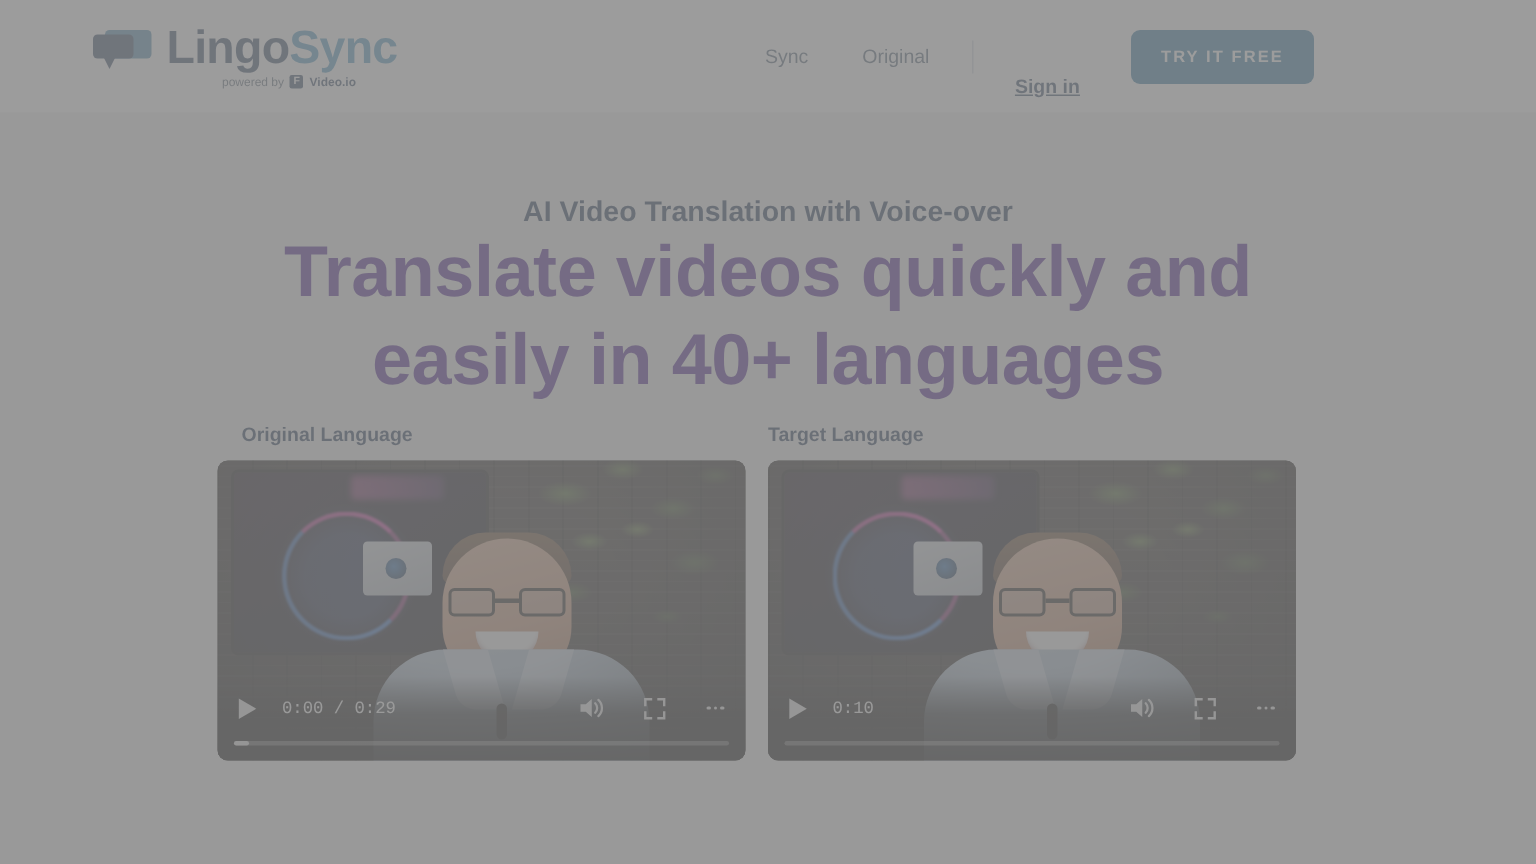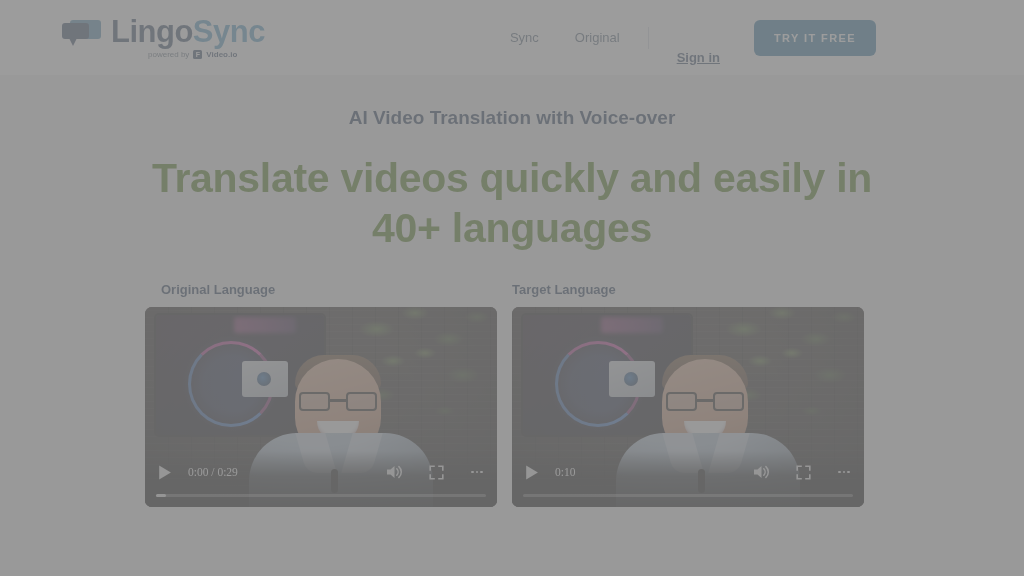--- a/index.html
+++ b/index.html
@@ -76,28 +76,28 @@
     font-size: 11px; font-weight: bold;
     letter-spacing: 1.4px;
     border: none; border-radius: 6px;
     padding: 12px 20px;
     cursor: pointer; white-space: nowrap;
   }
 
   
   .hero { position: absolute; left: 0; top: 75px; width: 1024px; height: 501px; background: #ffffff; }
   .eyebrow {
-    position: absolute; left: 0; top: 32px; width: 1024px;
+    position: absolute; left: 0; top: 56px; width: 1024px;
     text-align: center;
     font-size: 19px; font-weight: bold; color: #1d3557;
   }
   .headline {
     position: absolute; left: 132px; top: 78px; width: 760px;
     text-align: center;
-    font-size: 41px; font-weight: bold; color: #4d7c0f;
+    font-size: 48px; font-weight: bold; color: #4c1d95;
     line-height: 1.22; letter-spacing: -0.3px;
   }
 
   
   .panels { position: absolute; left: 145px; top: 207px; width: 736px; }
   .panel-labels { position: relative; height: 22px; }
   .panel-label {
     position: absolute; top: 0;
     font-size: 13px; font-weight: bold; color: #1d3557;
   }
@@ -241,21 +241,21 @@
   }
   .ctl-icon {
     color: #ffffff; opacity: 0.93;
     display: flex; align-items: center; justify-content: center;
     cursor: pointer; flex: none;
   }
   .play-icon { width: 17px; height: 17px; }
   .time-text {
     color: #ffffff; font-size: 11.5px;
     margin-left: 15px; white-space: nowrap;
-    font-family: Liberation Serif, serif;
+    font-family: Liberation Mono, monospace;
   }
   .ctl-spacer { flex: 1; }
   .vol-icon { width: 18px; height: 18px; margin-right: 26px; }
   .fs-icon { width: 15px; height: 15px; margin-right: 26px; }
   .kebab { width: 14px; height: 16px; margin-right: 2px; }
   .kebab span {
     display: block; width: 2.6px; height: 2.6px; border-radius: 50%;
     background: #ffffff; margin: 2px auto;
   }
   .progress {

